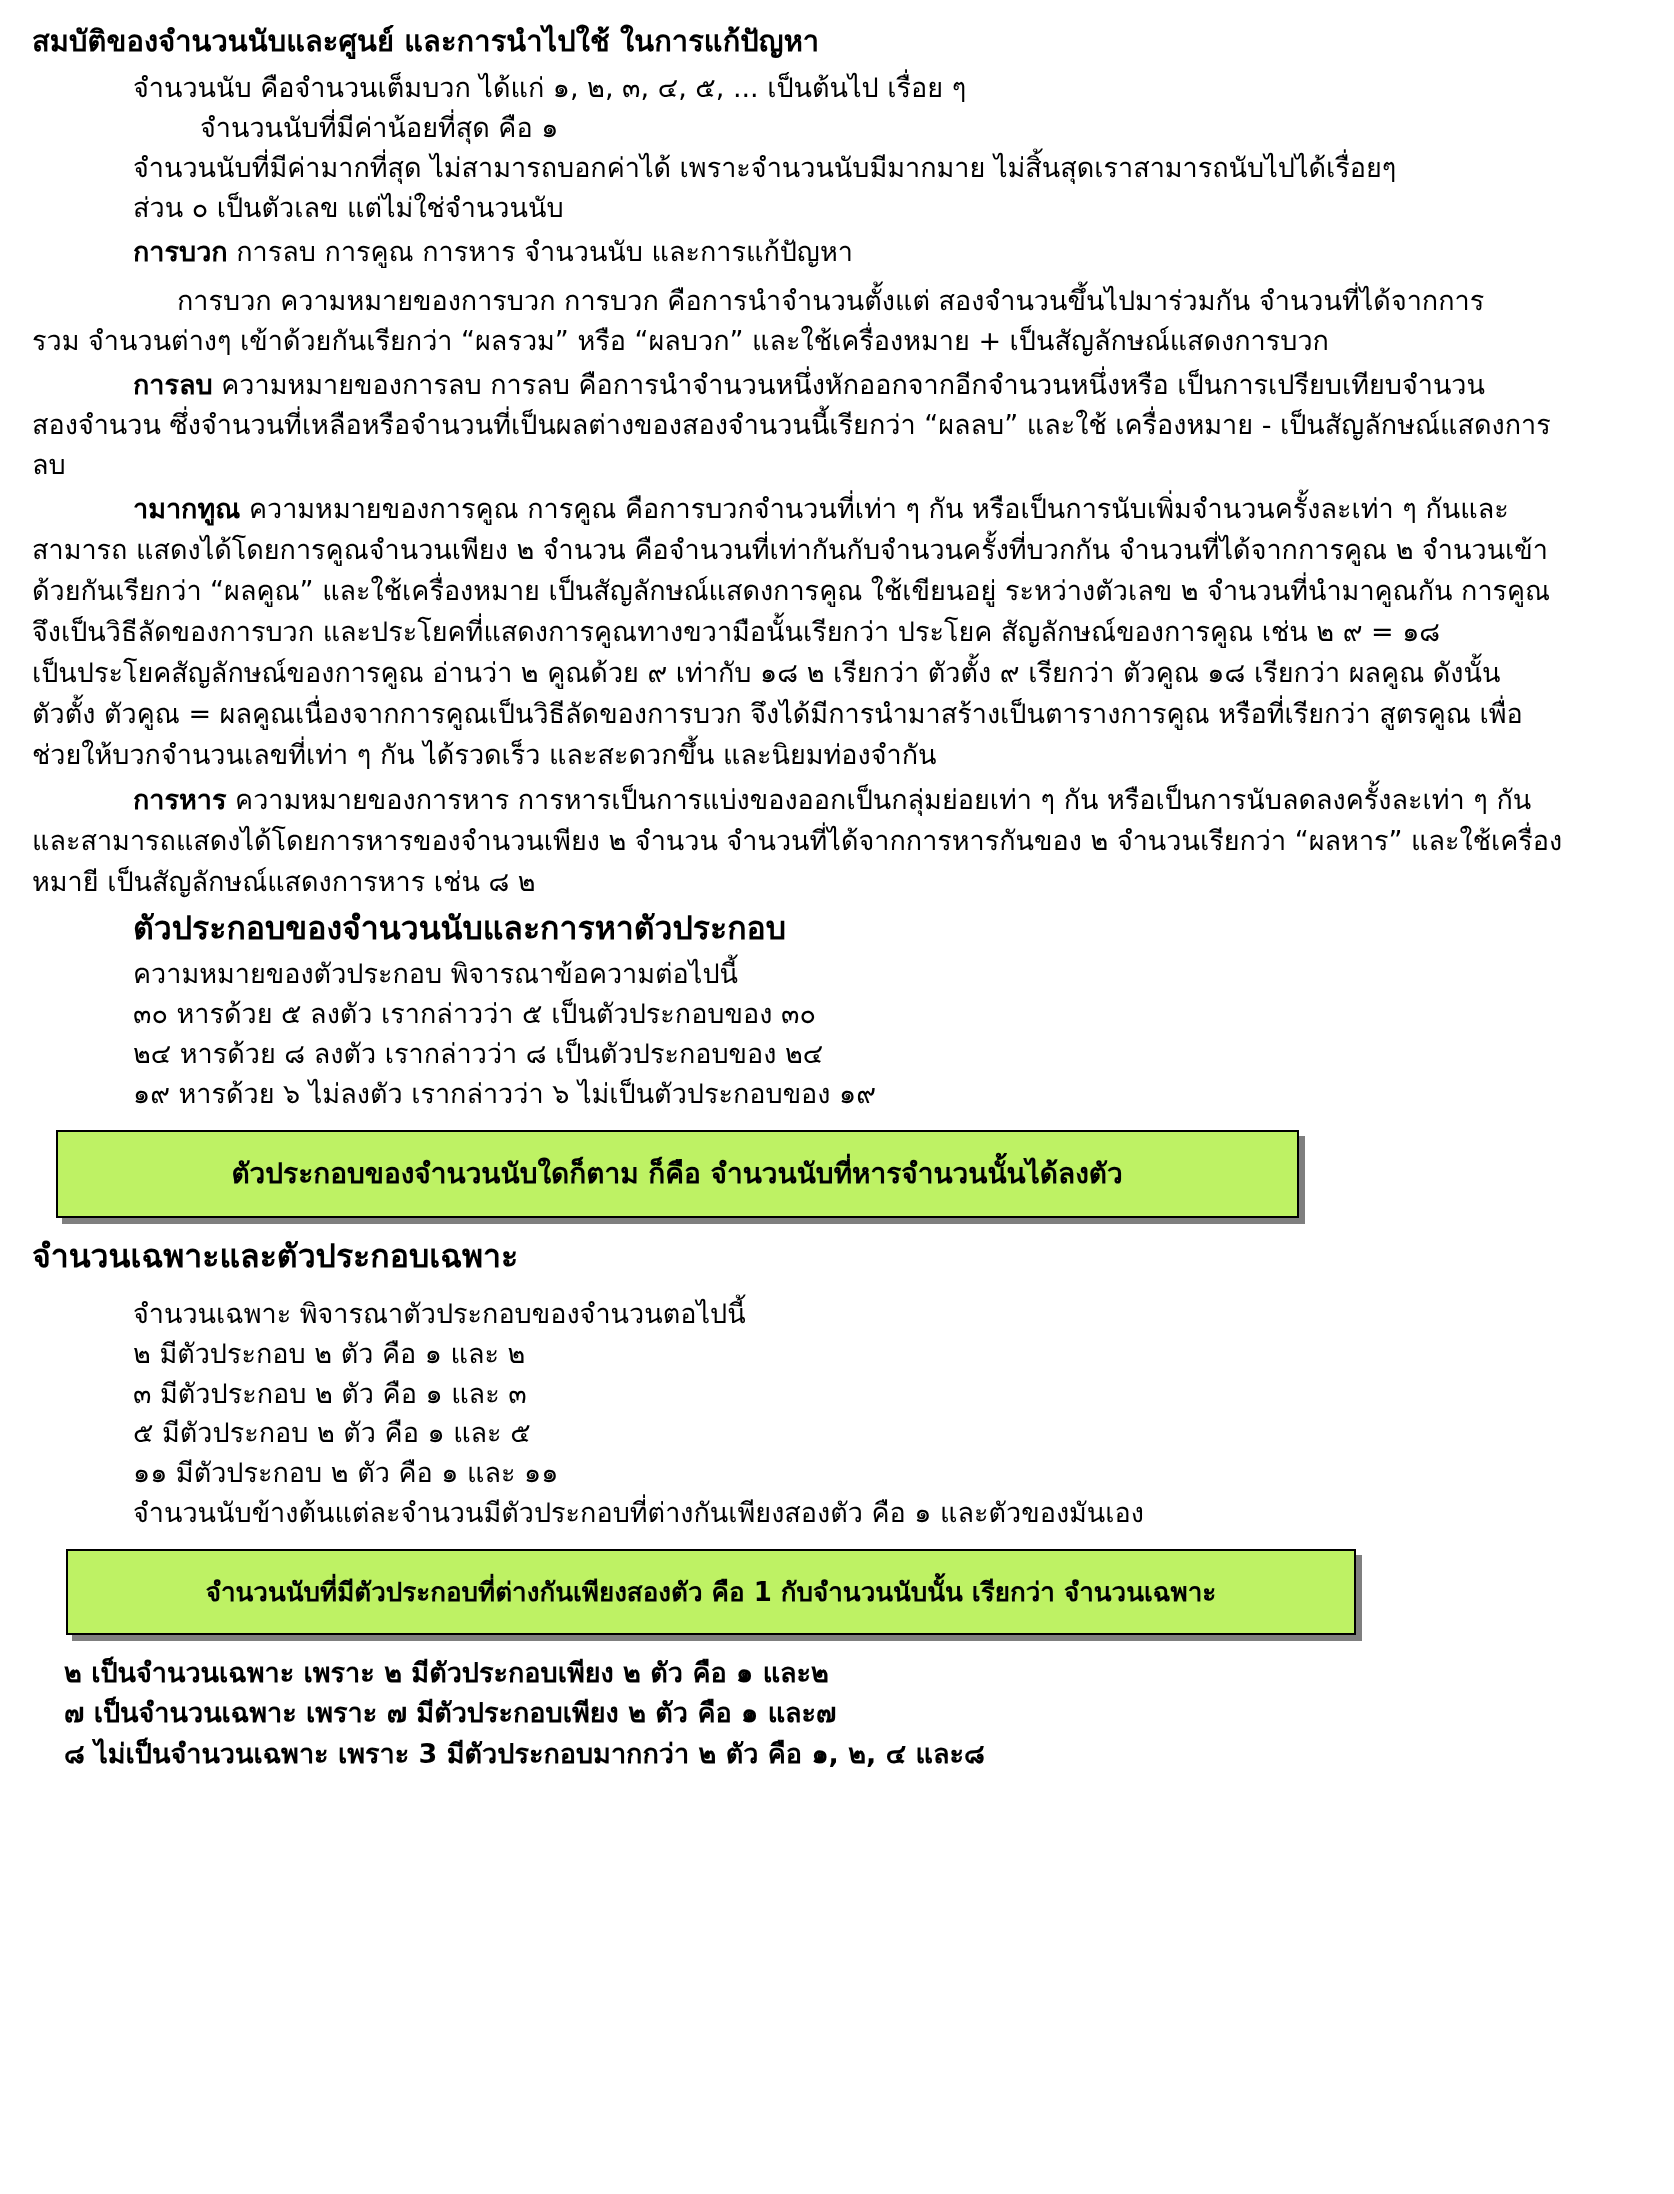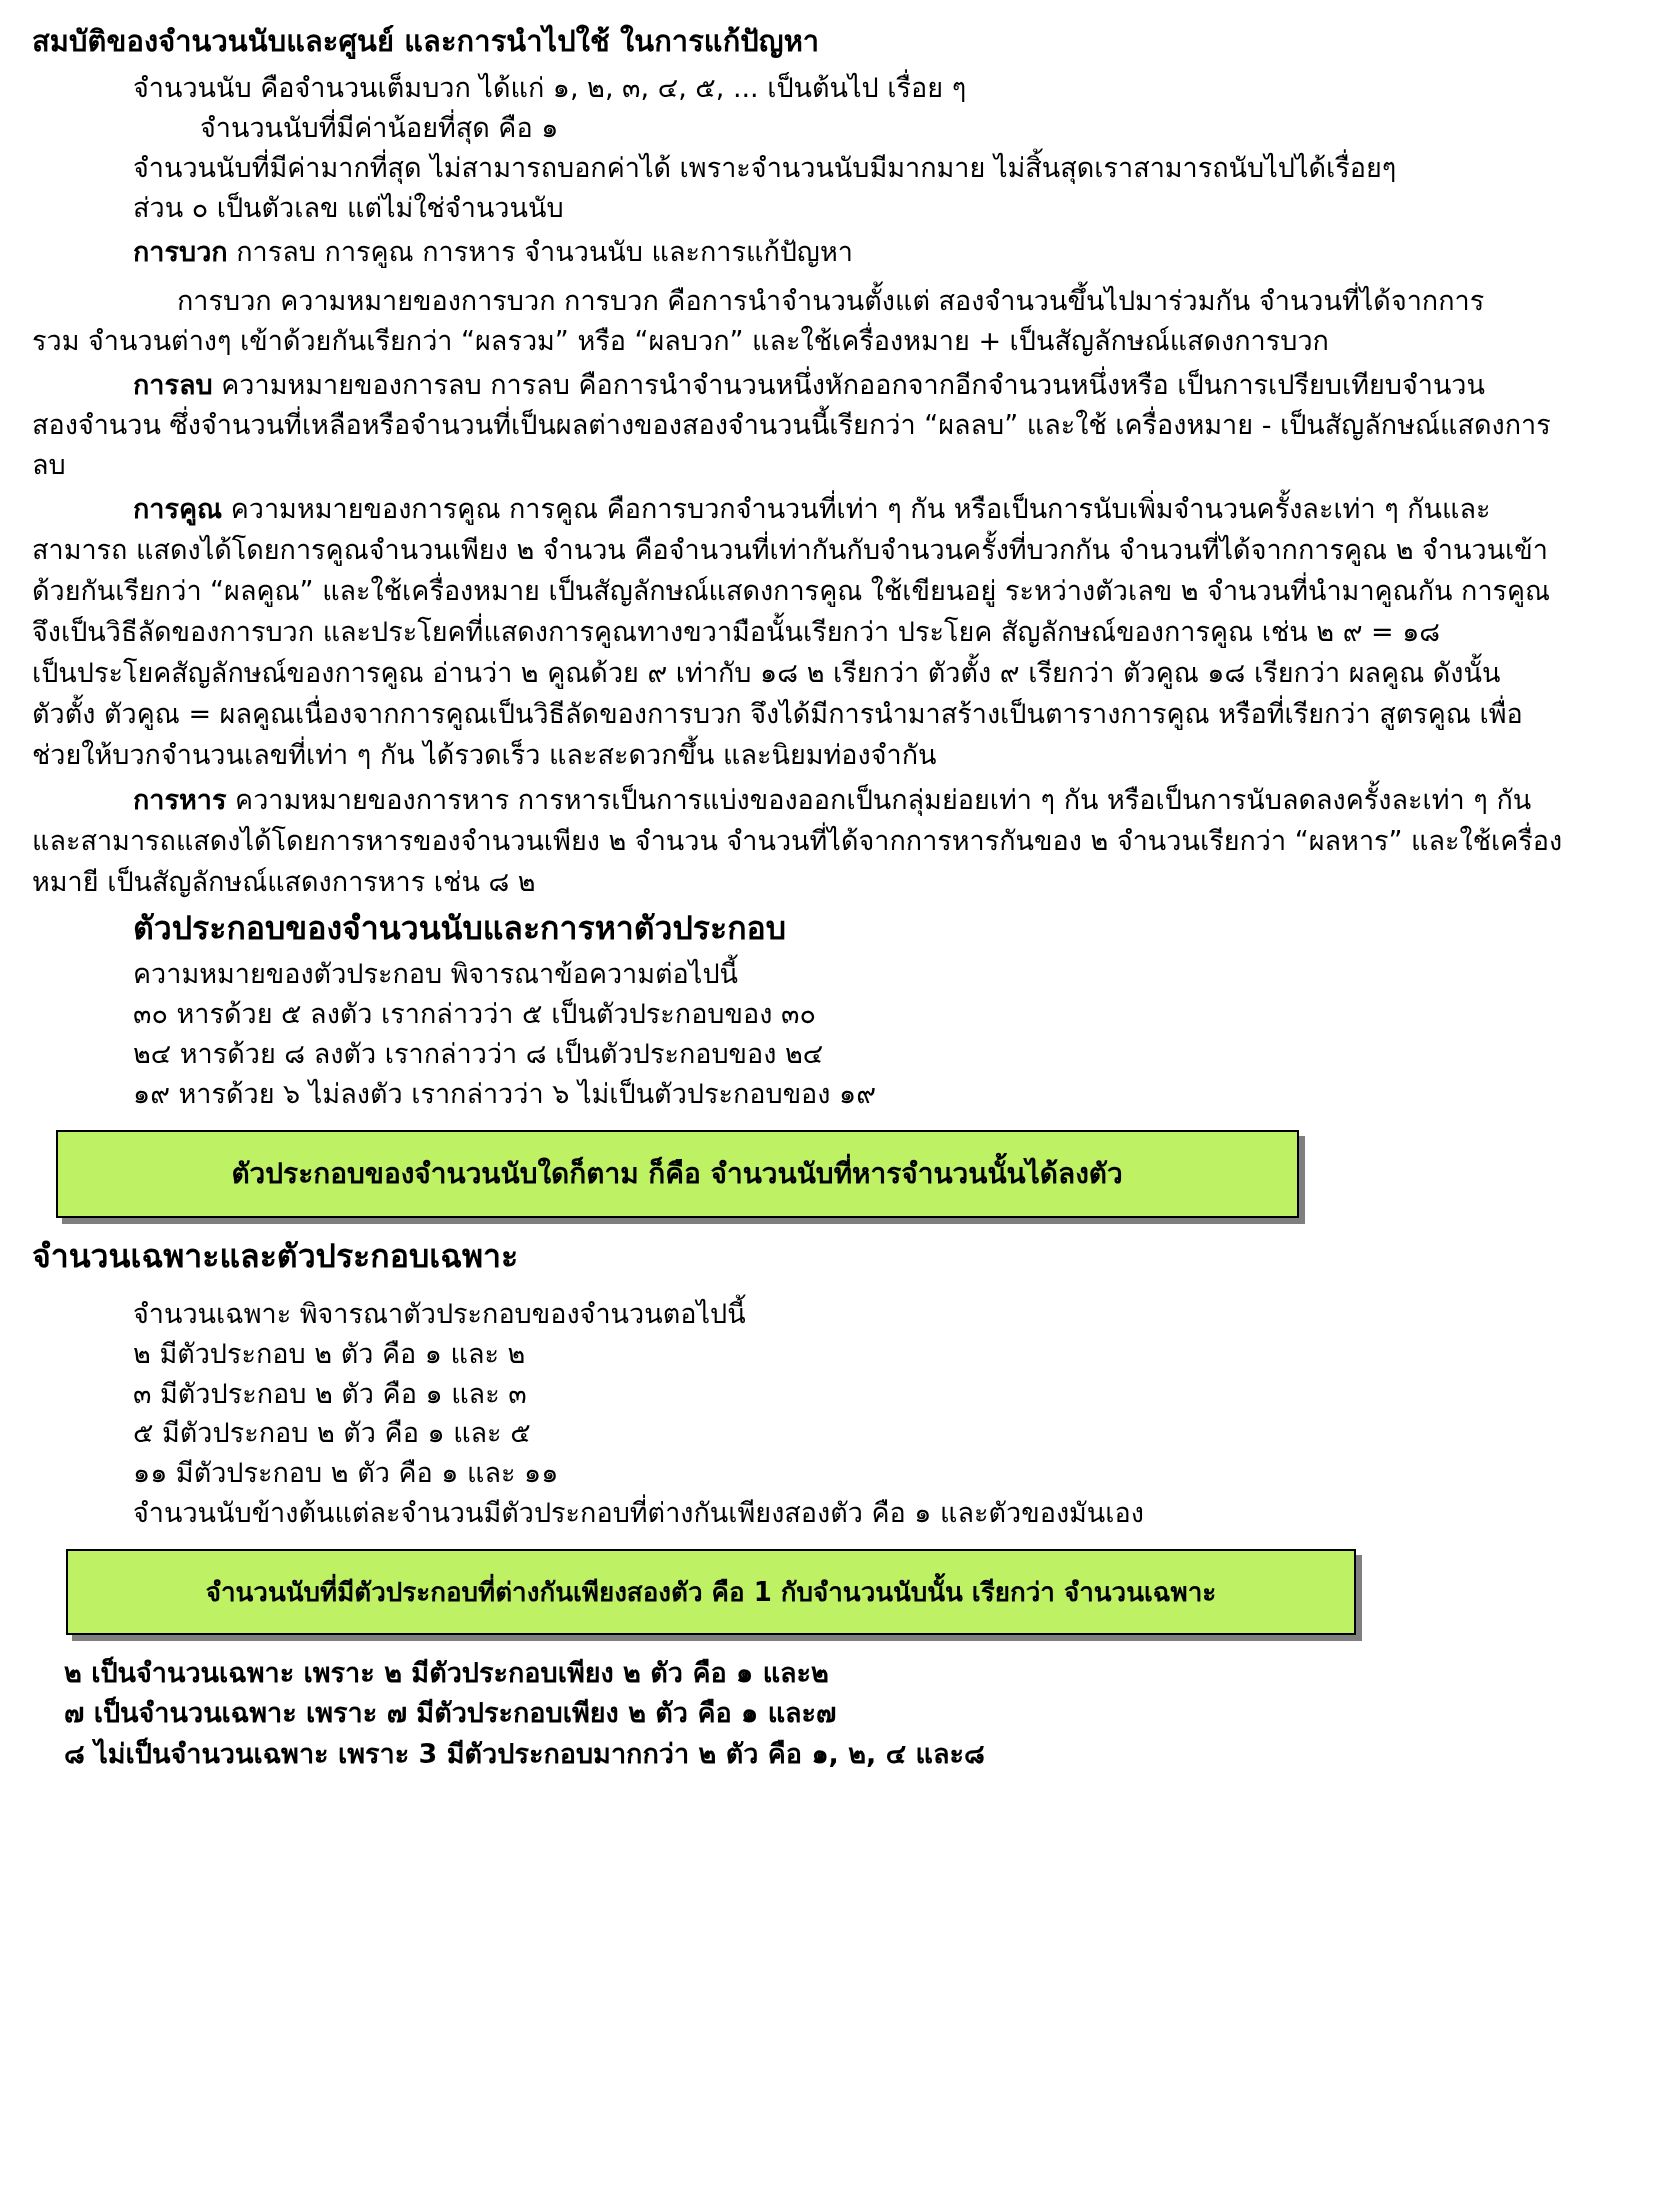--- a/index.html
+++ b/index.html
@@ -140,21 +140,21 @@
   <div class="blk">
     <p class="para ind-1">
       <span class="lead">การลบ</span><span> ความหมายของการลบ การลบ คือการนำจำนวนหนึ่งหักออกจากอีกจำนวนหนึ่งหรือ        เป็นการเปรียบเทียบจำนวน</span>
     </p>
     <p class="para ind-hang">สองจำนวน ซึ่งจำนวนที่เหลือหรือจำนวนที่เป็นผลต่างของสองจำนวนนี้เรียกว่า “ผลลบ” และใช้ เครื่องหมาย - เป็นสัญลักษณ์แสดงการ</p>
     <p class="para ind-hang">ลบ</p>
   </div>
 
   <div class="blk">
     <p class="para ind-1 tight">
-      <span class="lead">การคูณ</span><span> ความหมายของการคูณ การคูณ คือการบวกจำนวนที่เท่า ๆ กัน หรือเป็นการนับเพิ่มจำนวนครั้งละเท่า ๆ กันและ</span>
+      <span class="lead">ามากทูณ</span><span> ความหมายของการคูณ การคูณ คือการบวกจำนวนที่เท่า ๆ กัน หรือเป็นการนับเพิ่มจำนวนครั้งละเท่า ๆ กันและ</span>
     </p>
     <p class="para ind-hang tight">สามารถ แสดงได้โดยการคูณจำนวนเพียง ๒ จำนวน คือจำนวนที่เท่ากันกับจำนวนครั้งที่บวกกัน จำนวนที่ได้จากการคูณ ๒ จำนวนเข้า</p>
     <p class="para ind-hang tight">ด้วยกันเรียกว่า “ผลคูณ” และใช้เครื่องหมาย   เป็นสัญลักษณ์แสดงการคูณ ใช้เขียนอยู่ ระหว่างตัวเลข ๒ จำนวนที่นำมาคูณกัน การคูณ</p>
     <p class="para ind-hang tight">จึงเป็นวิธีลัดของการบวก และประโยคที่แสดงการคูณทางขวามือนั้นเรียกว่า ประโยค สัญลักษณ์ของการคูณ เช่น ๒ ๙ = ๑๘</p>
     <p class="para ind-hang tight">เป็นประโยคสัญลักษณ์ของการคูณ อ่านว่า ๒ คูณด้วย ๙ เท่ากับ ๑๘ ๒ เรียกว่า ตัวตั้ง ๙ เรียกว่า ตัวคูณ ๑๘ เรียกว่า ผลคูณ ดังนั้น</p>
     <p class="para ind-hang tight">ตัวตั้ง   ตัวคูณ  =  ผลคูณเนื่องจากการคูณเป็นวิธีลัดของการบวก จึงได้มีการนำมาสร้างเป็นตารางการคูณ หรือที่เรียกว่า สูตรคูณ เพื่อ</p>
     <p class="para ind-hang tight">ช่วยให้บวกจำนวนเลขที่เท่า ๆ กัน ได้รวดเร็ว และสะดวกขึ้น และนิยมท่องจำกัน</p>
   </div>
 
   <div class="blk">

